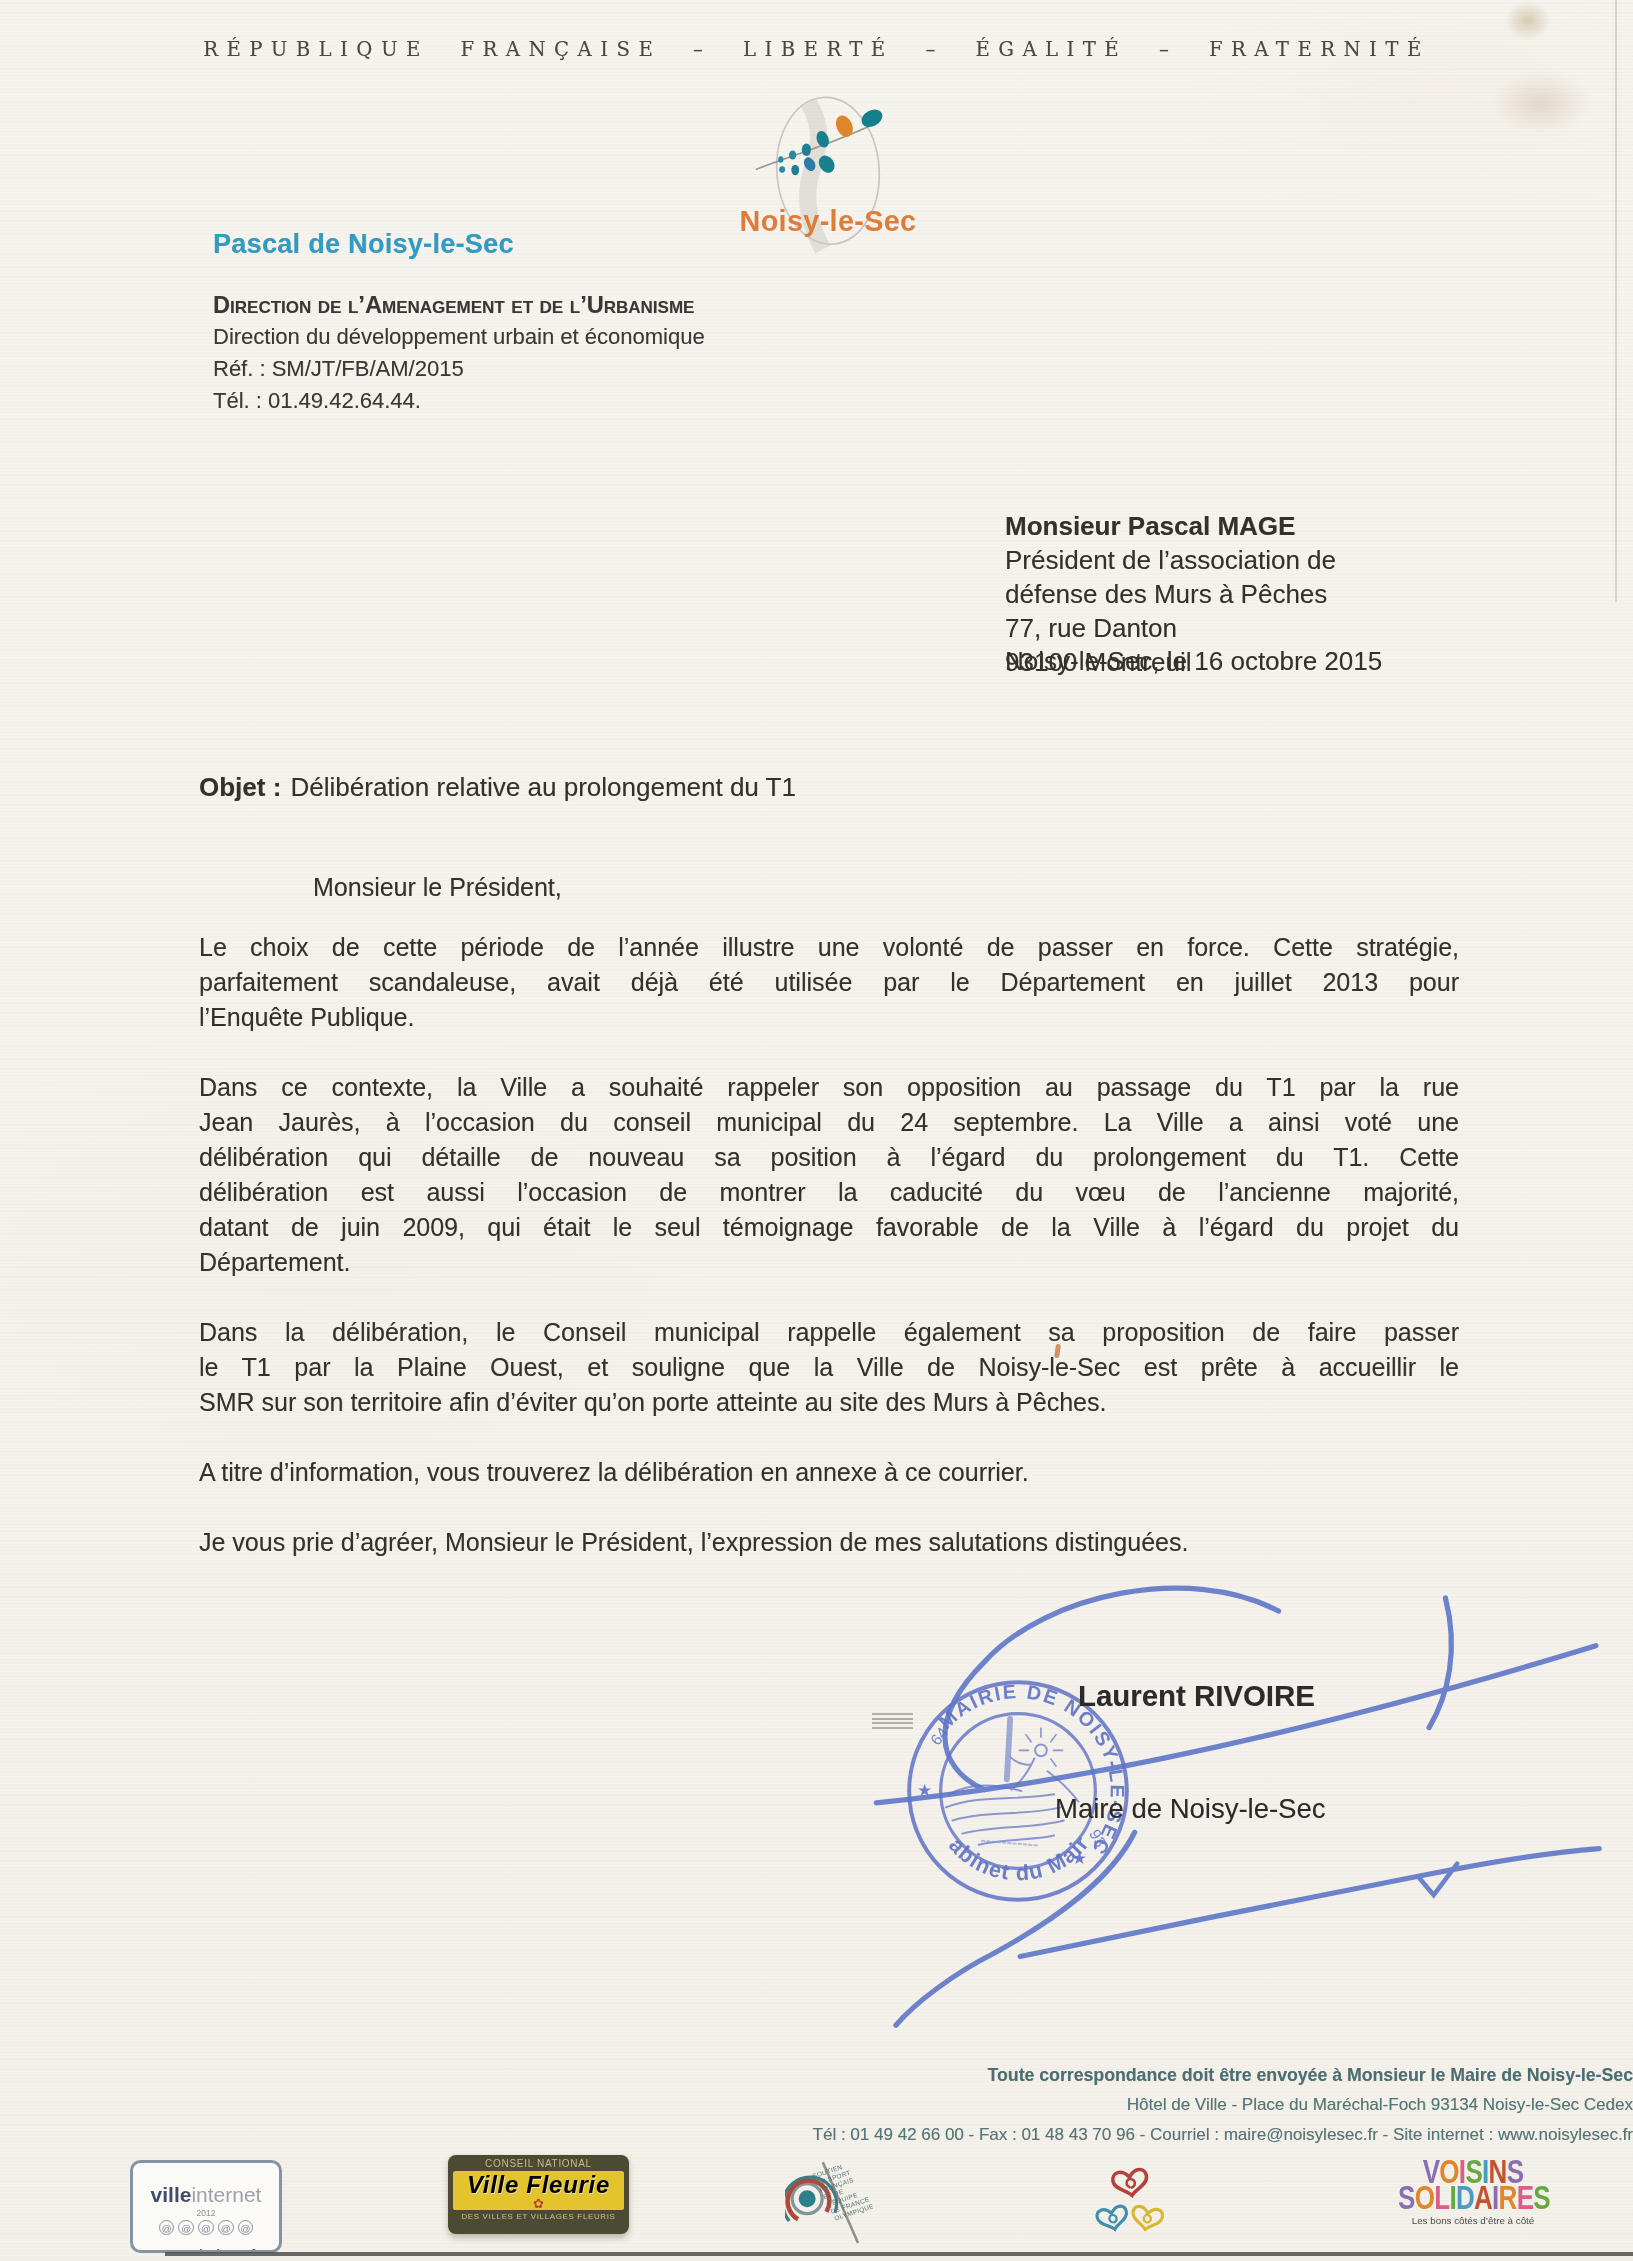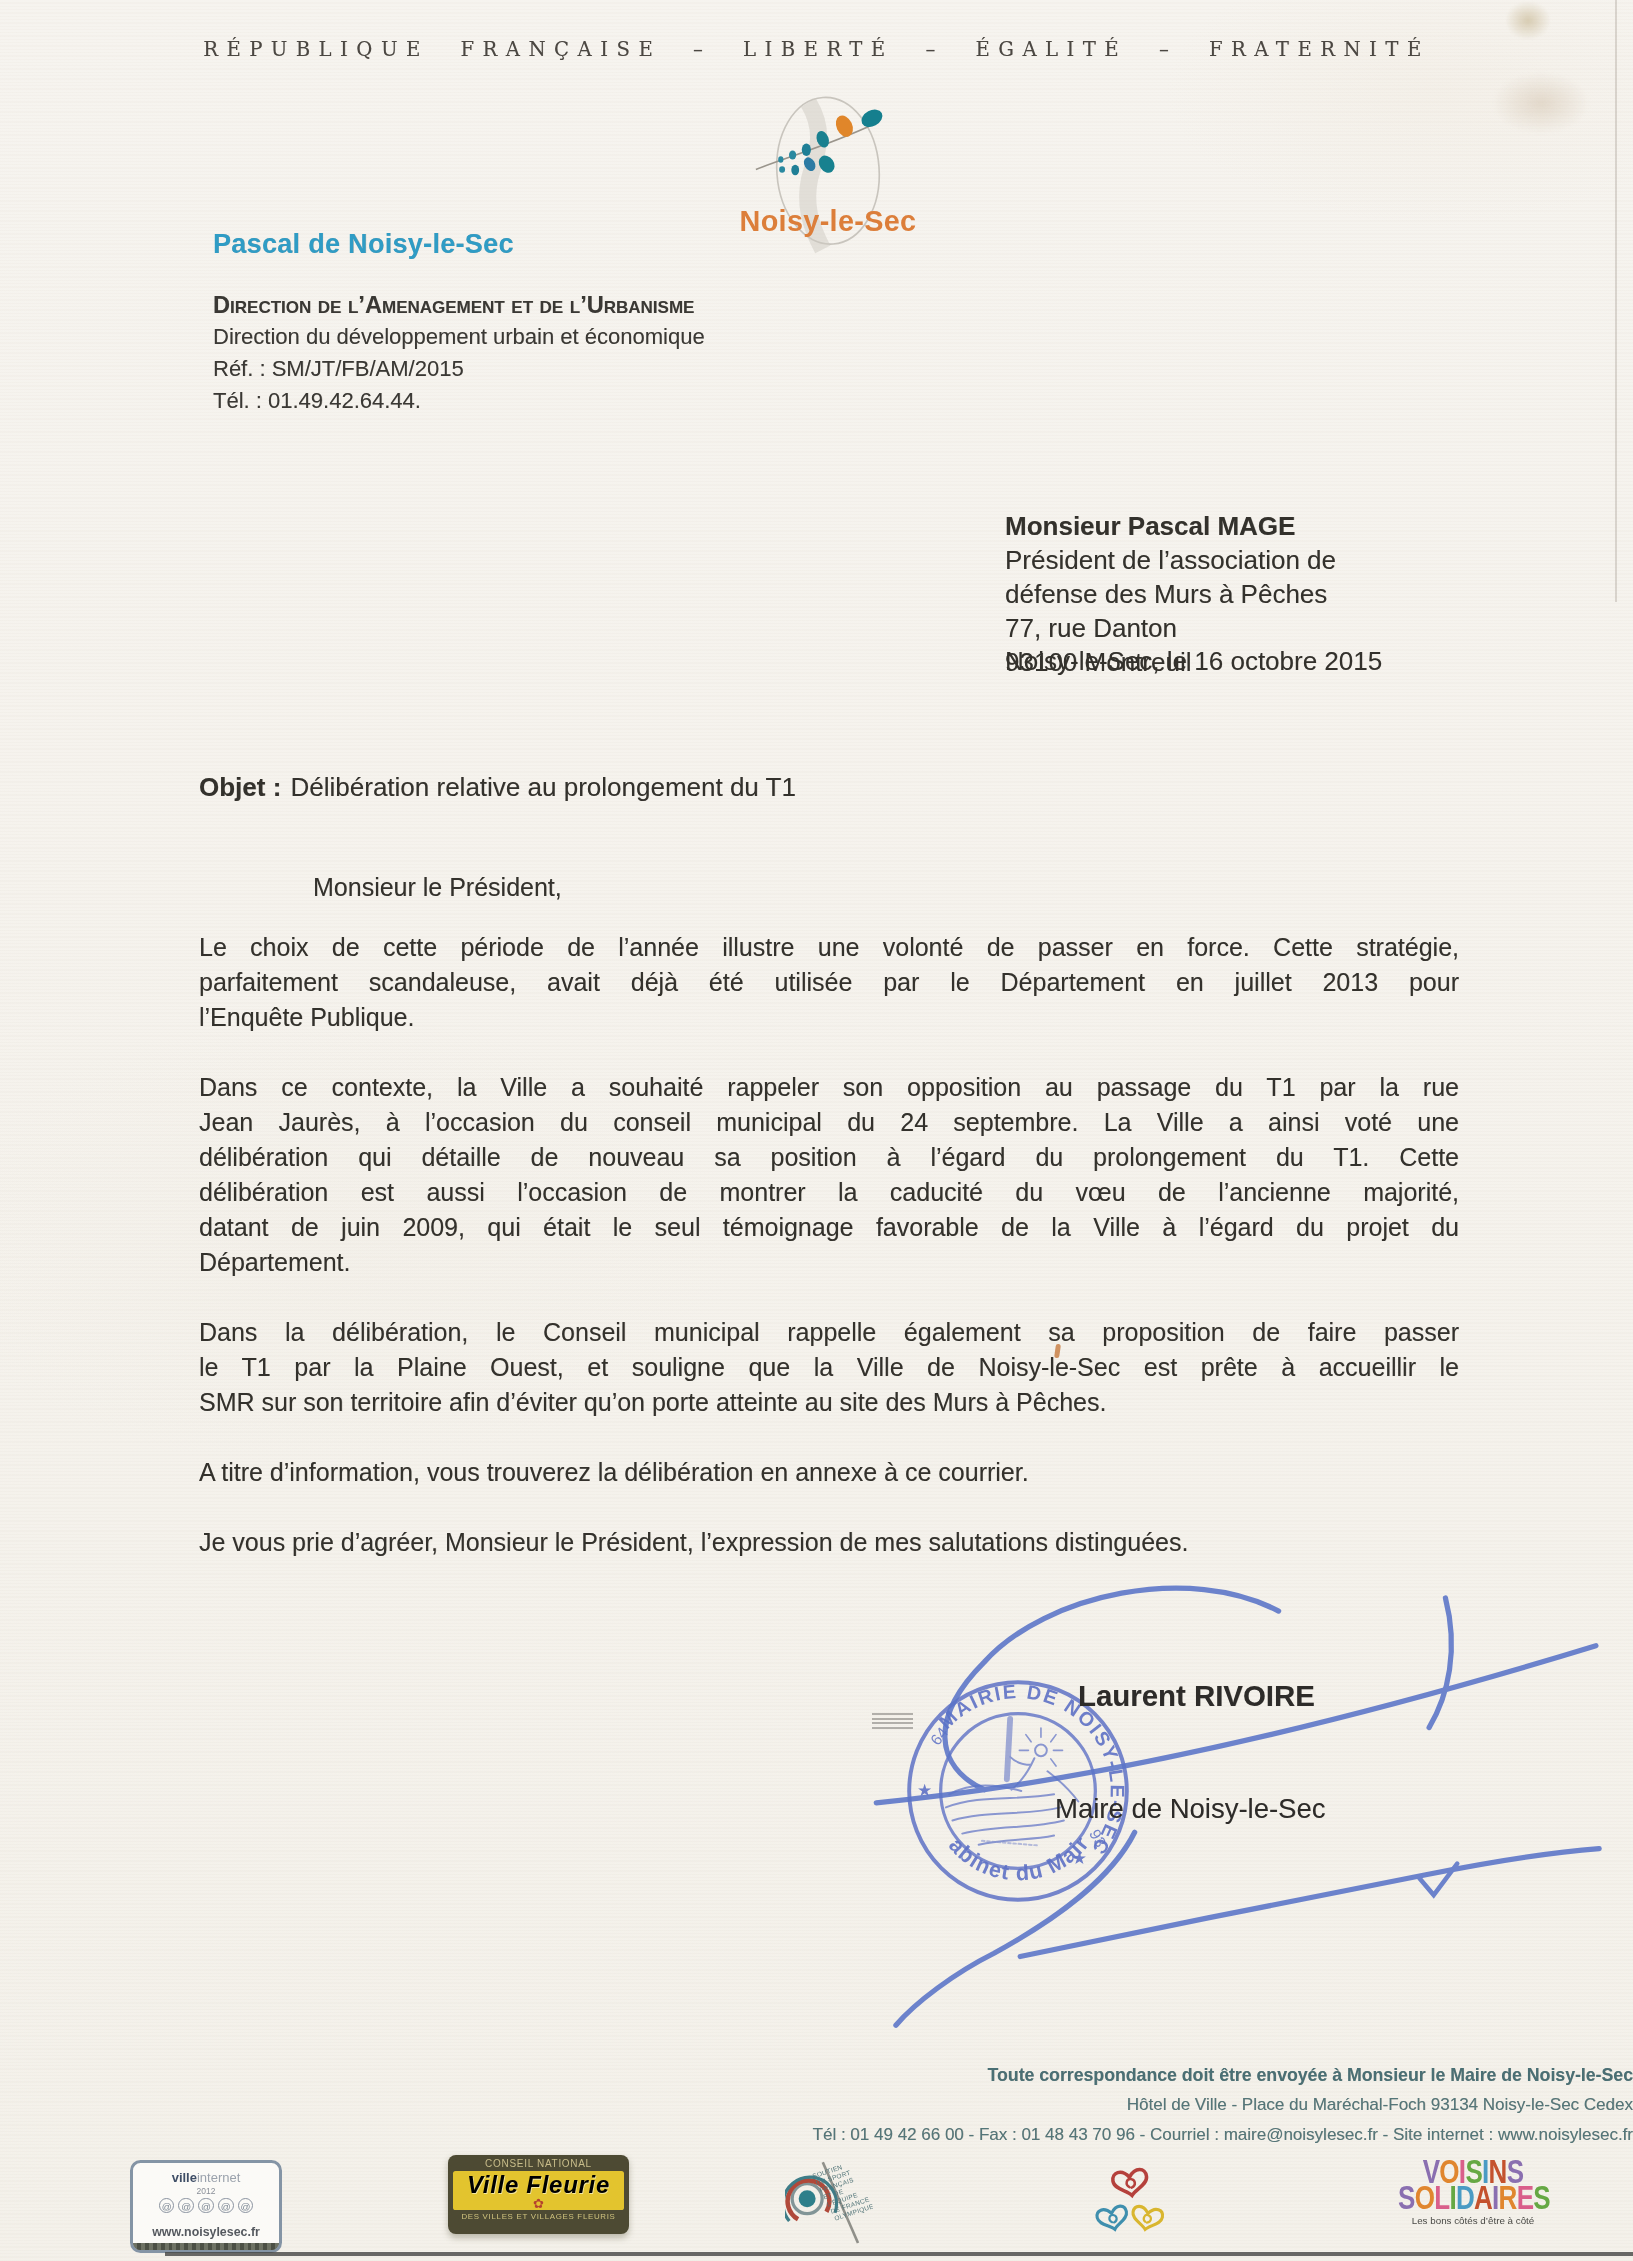--- a/index.html
+++ b/index.html
@@ -43,21 +43,21 @@
   .stamp{left:900px;top:1673px;z-index:4;opacity:0.92;}
   .autograph{left:837px;top:1567px;z-index:6;opacity:0.88;}
   
   .footer{left:0;right:0;top:2060px;text-align:right;padding-left:29px;
     color:#547679;line-height:30px;font-size:17px;}
   .footer .f1{font-weight:bold;font-size:17.7px;color:#4a6f74;}
   
   .badge{position:absolute;}
   .vi-badge{left:130px;top:2160px;width:152px;height:93px;border:3.9px solid #8494a5;
     border-radius:10.5px;background:#fbfaf7;box-sizing:border-box;text-align:center;overflow:hidden;}
-  .vi-l1{margin-top:7px;font-size:13px;color:#9ba2ac;}
+  .vi-l1{margin-top:20px;font-size:21px;color:#9ba2ac;}
   .vi-l1 b{color:#3f4e66;}
   .vi-year{font-size:8.5px;color:#8a8f98;margin-top:0.7px;}
   .vi-ats{margin-top:2px;}
   .at-icon{display:inline-block;width:15.7px;height:15.7px;line-height:15.7px;border:1.3px solid #8a93a0;
     border-radius:50%;font-size:9.8px;color:#7c8794;margin:0 2px;box-sizing:border-box;}
   .vi-url{font-size:12.4px;font-weight:bold;color:#55595f;margin-top:12px;}
   .vi-strip{margin-top:3.3px;height:10.5px;background:#4c5045;
     background-image:repeating-linear-gradient(90deg,#6e7264 0 3.9px,#4c5045 3.9px 7.9px);}
   .vf-badge{left:448px;top:2155px;width:181px;height:79px;background:#4d4a33;border-radius:7.9px;
     box-shadow:0 3.9px 6.5px rgba(90,85,60,0.35);text-align:center;box-sizing:border-box;padding:2px 5.2px;}

